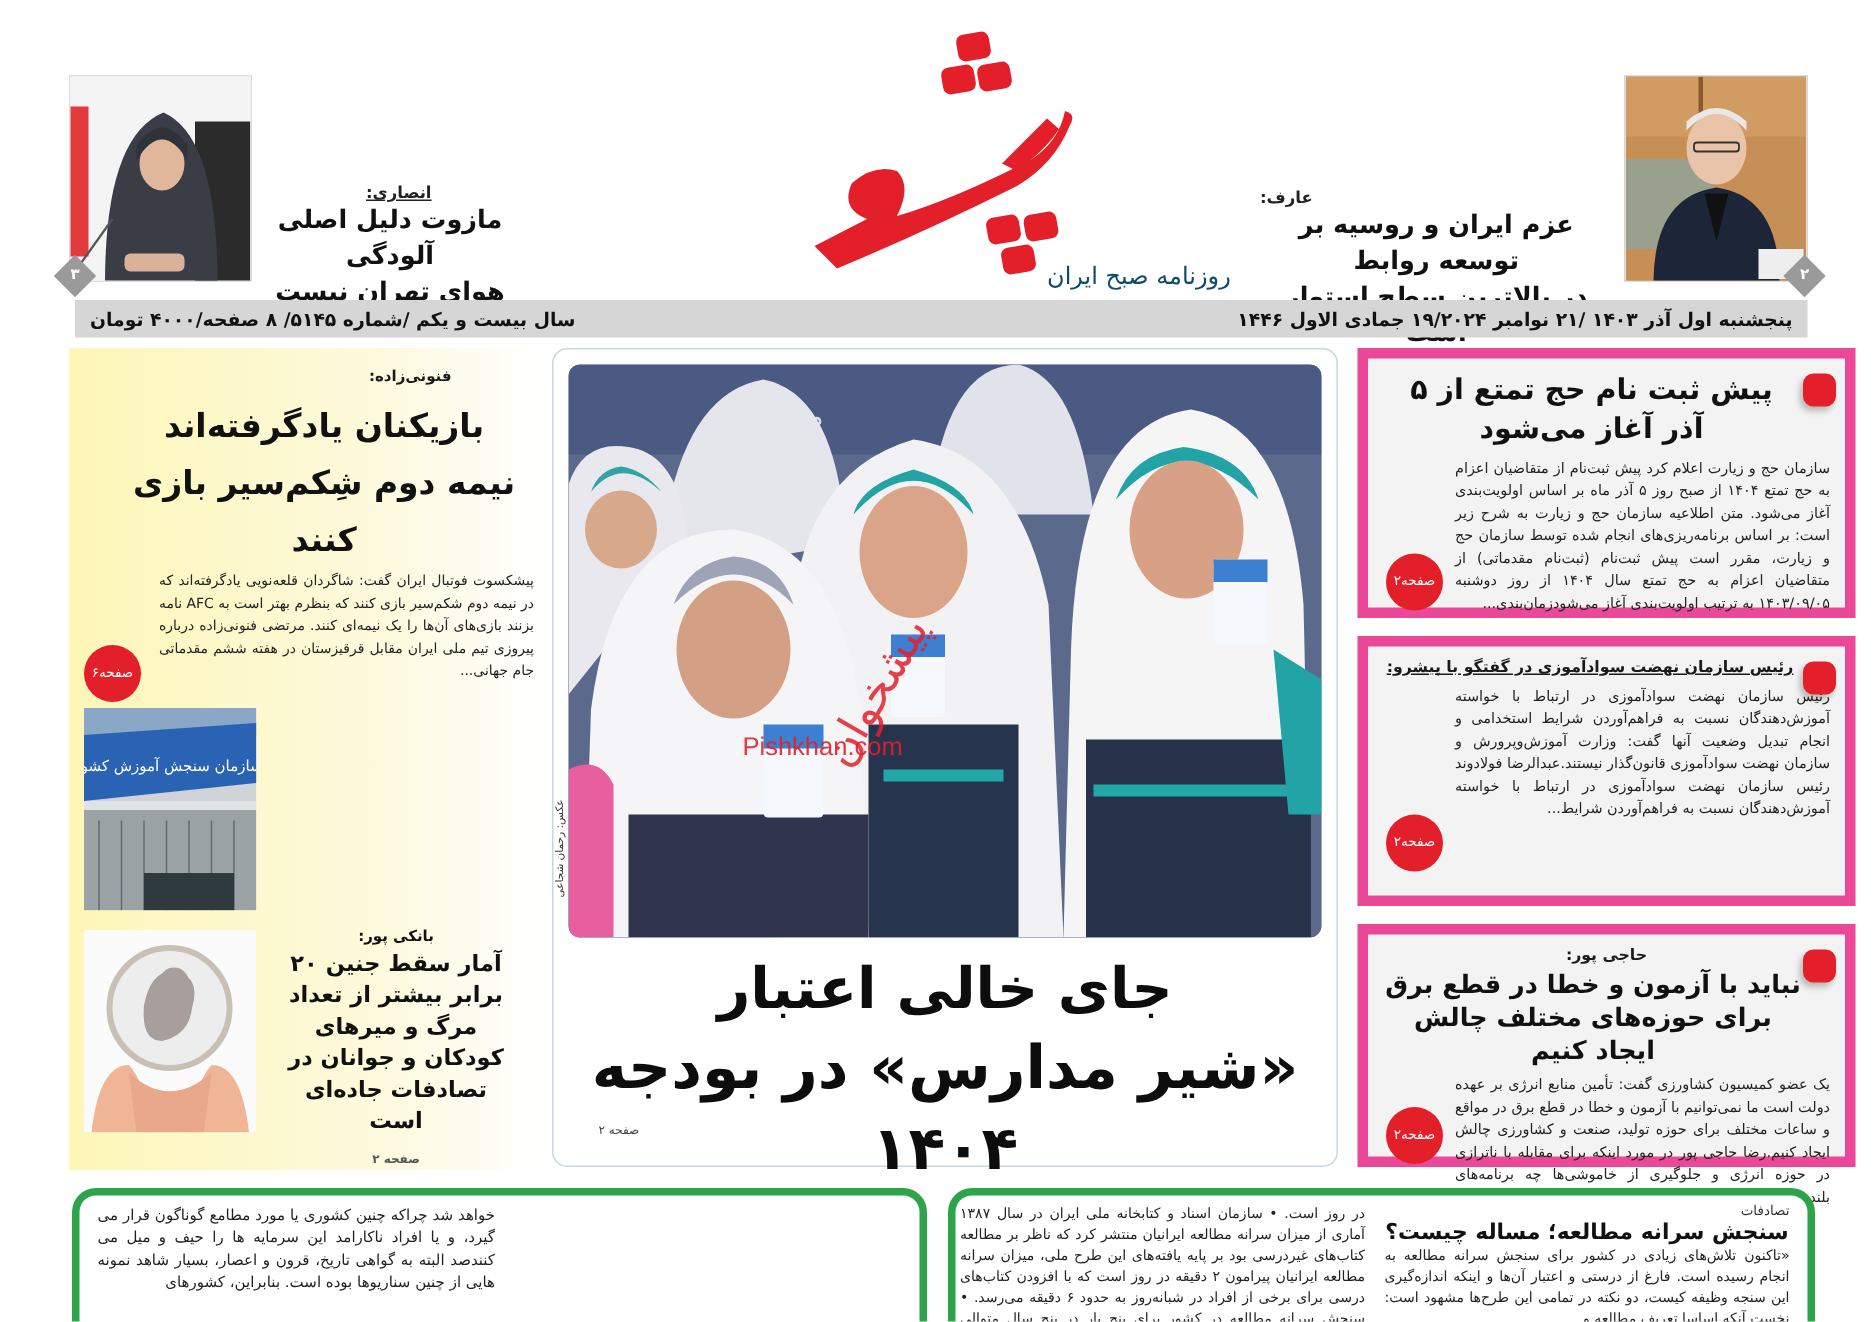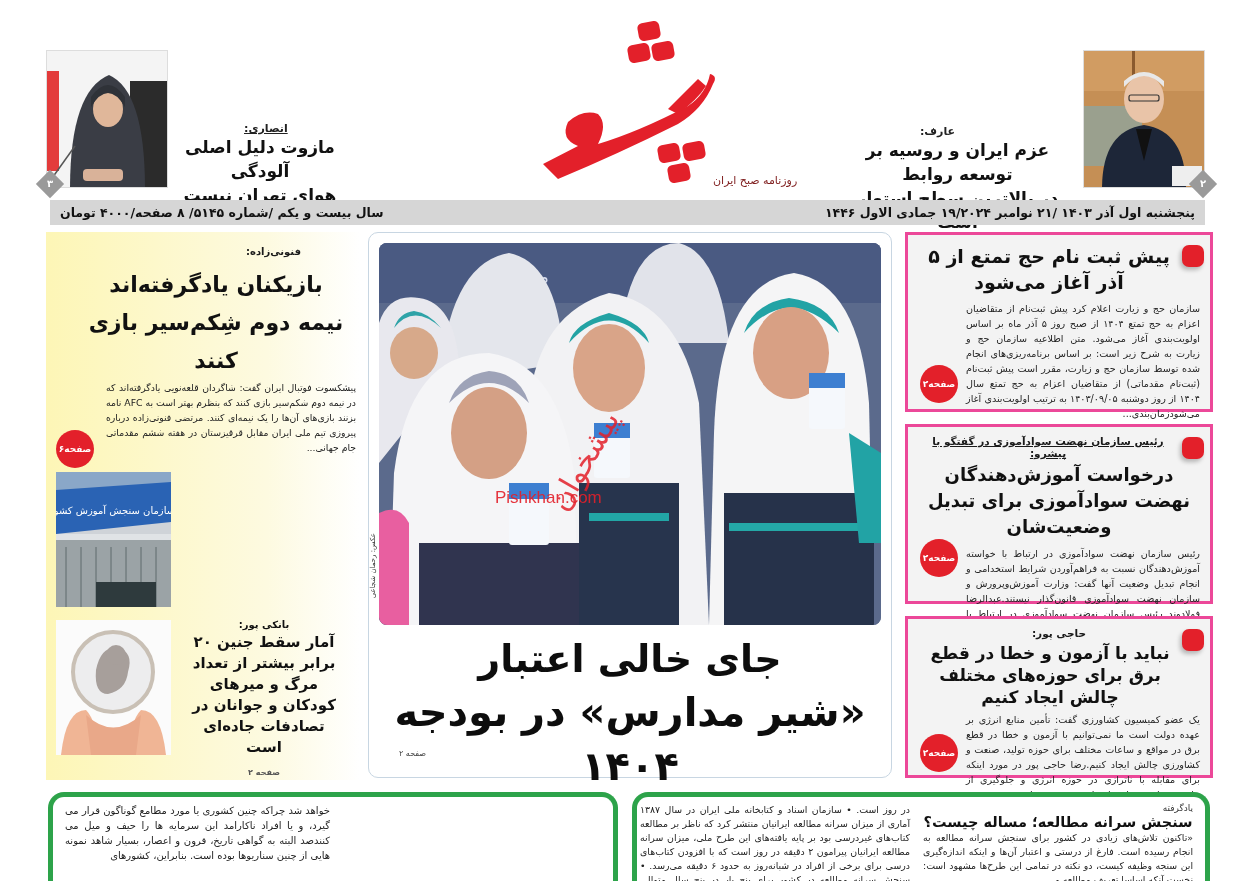--- a/index.html
+++ b/index.html
@@ -4,39 +4,39 @@
 <style>
   * { box-sizing: border-box; margin: 0; padding: 0; }
   html, body { width: 1250px; height: 881px; overflow: hidden; background: #ffffff; }
   body { font-family: "DejaVu Sans", sans-serif; color: #1a1a1a; position: relative; direction: rtl; }
 
   .abs { position: absolute; }
 
   
   .masthead { position: absolute; left: 0; top: 0; width: 1250px; height: 200px; }
   .logo-wrap { position: absolute; left: 528px; top: 14px; width: 300px; height: 180px; direction: rtl; }
-  .logo-sub { position: absolute; left: 185px; top: 160px; font-size: 11px; color: #7f1d1d; white-space: nowrap; }
+  .logo-sub { position: absolute; left: 170px; top: 160px; font-size: 16px; color: #0c4a6e; white-space: nowrap; }
 
   .teaser { position: absolute; top: 50px; height: 140px; }
   .teaser .photo { position: absolute; top: 0; width: 122px; height: 138px; border: 1px solid #ddd; overflow: hidden; }
   .teaser .kicker { font-size: 11px; color: #222; font-weight: bold; text-align: center; }
   .teaser .head { font-size: 17px; font-weight: bold; line-height: 24px; text-align: center; color: #111; }
   .diamond { position: absolute; width: 20px; height: 20px; background: #9a9a9a; transform: rotate(45deg); }
   .diamond span { display: block; transform: rotate(-45deg); color: #fff; font-size: 10px; font-weight: bold; text-align: center; line-height: 20px; }
 
   
   .infobar { position: absolute; left: 50px; top: 200px; width: 1155px; height: 25px; background: #d6d6d6; display: flex; justify-content: space-between; align-items: center; padding: 0 10px; font-size: 12.5px; font-weight: bold; color: #111; }
 
   
-  .rbox { position: absolute; left: 905px; width: 308px; background: #f3f3f3; border: 3px solid #ec4899; padding: 8px 10px; }
+  .rbox { position: absolute; left: 905px; width: 332px; background: #f3f3f3; border: 7px solid #ec4899; padding: 8px 10px; }
   .rbox .kicker { font-size: 10.5px; font-weight: bold; text-align: center; margin-bottom: 3px; }
   .rbox .head { font-size: 18px; font-weight: bold; text-align: center; line-height: 26px; color: #111; }
   .rbox .body { font-size: 9.6px; line-height: 15px; text-align: justify; color: #222; margin-top: 6px; padding-left: 48px; }
   .red-dot { position: absolute; right: 6px; top: 10px; width: 22px; height: 22px; background: #e3202a; border-radius: 7px; box-shadow: -2px 3px 4px rgba(0,0,0,0.25); }
-  .page-badge { position: absolute; width: 38px; height: 38px; background: #e3202a; border-radius: 50%; color: #fff; font-size: 9px; font-weight: bold; text-align: center; line-height: 38px; }
+  .page-badge { position: absolute; width: 38px; height: 38px; background: #e3202a; border-radius: 50%; color: #fff; font-size: 9px; font-weight: normal; text-align: center; line-height: 38px; }
 
   
   .center-box { position: absolute; left: 368px; top: 232px; width: 524px; height: 546px; border: 1px solid #c8d6e2; border-radius: 10px; background: #fff; }
   .center-photo { position: absolute; left: 10px; top: 10px; width: 502px; height: 382px; border-radius: 8px; overflow: hidden; background: #5a6a88; }
   .center-head { position: absolute; left: 10px; top: 400px; width: 502px; text-align: center; font-weight: bold; color: #0d0d0d; }
   .center-head .l1 { font-size: 38px; line-height: 52px; }
   .center-head .l2 { font-size: 40px; line-height: 54px; }
   .center-page { position: absolute; left: 30px; top: 516px; font-size: 8px; color: #444; }
   .photo-credit { position: absolute; left: 0px; top: 300px; font-size: 7px; color: #333; writing-mode: vertical-rl; transform: rotate(180deg); }
   .watermark1 { position: absolute; left: 150px; top: 200px; color: #e3202a; font-size: 30px; font-family: "DejaVu Serif", serif; opacity: 0.85; transform: rotate(-60deg); }
@@ -74,21 +74,21 @@
         <rect x="0" y="55" width="60" height="60" fill="#9aa08e"></rect>
         <ellipse cx="62" cy="48" rx="20" ry="24" fill="#e9c4a8"></ellipse>
         <path d="M42 36 Q62 14 82 36 L82 30 Q62 12 42 30 Z" fill="#e8e8e8"></path>
         <rect x="47" y="44" width="30" height="6" rx="2" fill="none" stroke="#333" stroke-width="1.2"></rect>
         <path d="M20 138 Q20 80 62 74 Q104 80 104 138 Z" fill="#1d2638"></path>
         <path d="M54 78 L62 110 L70 78 Z" fill="#111"></path>
         <rect x="90" y="115" width="30" height="20" fill="#eee"></rect>
       </svg>
     </div>
     <div class="abs" style="right:130px; top:75px; width:235px;">
-      <div class="kicker" style="text-align:center; margin-right:40px;">عارف:</div>
+      <div class="kicker" style="text-align:left; margin-right:40px;">عارف:</div>
       <div class="head">
         <div>عزم ایران و روسیه بر توسعه روابط</div>
         <div>در بالاترین سطح استوار است</div>
       </div>
     </div>
     <div class="diamond" style="right:-8px; top:124px;">
         <span>۲</span>
       </div>
   </div>
 
@@ -142,21 +142,20 @@
 <div class="rbox" style="top:232px; height:180px;">
   <div class="red-dot"></div>
   <div class="head" style="font-size:19px; padding:0 26px 0 6px;">پیش ثبت نام حج تمتع از ۵ آذر آغاز می‌شود</div>
   <div class="body">سازمان حج و زیارت اعلام کرد پیش ثبت‌نام از متقاضیان اعزام به حج تمتع ۱۴۰۴ از صبح روز ۵ آذر ماه بر اساس اولویت‌بندی آغاز می‌شود. متن اطلاعیه سازمان حج و زیارت به شرح زیر است: بر اساس برنامه‌ریزی‌های انجام شده توسط سازمان حج و زیارت، مقرر است پیش ثبت‌نام (ثبت‌نام مقدماتی) از متقاضیان اعزام به حج تمتع سال ۱۴۰۴ از روز دوشنبه ۱۴۰۳/۰۹/۰۵ به ترتیب اولویت‌بندی آغاز می‌شود‌زمان‌بندی...</div>
   <div class="page-badge" style="left:12px; top:130px;">صفحه۲</div>
 </div>
 
 <div class="rbox" style="top:424px; height:180px;">
   <div class="red-dot"></div>
   <div class="kicker" style="padding-right:22px;text-decoration:underline;">رئیس سازمان نهضت سوادآموزی در گفتگو با پیشرو:</div>
-  <div class="head">درخواست آموزش‌دهندگان نهضت سوادآموزی برای تبدیل وضعیت‌شان</div>
   <div class="body">رئیس سازمان نهضت سوادآموزی در ارتباط با خواسته آموزش‌دهندگان نسبت به فراهم‌آوردن شرایط استخدامی و انجام تبدیل وضعیت آنها گفت: وزارت آموزش‌وپرورش و سازمان نهضت سوادآموزی قانون‌گذار نیستند.عبدالرضا فولادوند رئیس سازمان نهضت سوادآموزی در ارتباط با خواسته آموزش‌دهندگان نسبت به فراهم‌آوردن شرایط...</div>
   <div class="page-badge" style="left:12px; top:112px;">صفحه۲</div>
 </div>
 
 <div class="rbox" style="top:616px; height:162px;">
   <div class="red-dot"></div>
   <div class="kicker">حاجی پور:</div>
   <div class="head" style="font-size:17px; line-height:22px; padding-right:18px;">نباید با آزمون و خطا در قطع برق برای حوزه‌های مختلف چالش ایجاد کنیم</div>
   <div class="body" style="margin-top:4px;">یک عضو کمیسیون کشاورزی گفت: تأمین منابع انرژی بر عهده دولت است ما نمی‌توانیم با آزمون و خطا در قطع برق در مواقع و ساعات مختلف برای حوزه تولید، صنعت و کشاورزی چالش ایجاد کنیم.رضا حاجی پور در مورد اینکه برای مقابله با ناترازی در حوزه انرژی و جلوگیری از خاموشی‌ها چه برنامه‌های بلندمدتی وجود دارد...</div>
   <div class="page-badge" style="left:12px; top:115px;">صفحه۲</div>
@@ -251,21 +250,21 @@
   </div>
   <div class="mini-head" style="left:143px; top:386px; font-size:15px; line-height:21px;">
     <div style="font-size:10px; line-height:14px;">بانکی پور:</div>
     <div>آمار سقط جنین ۲۰ برابر بیشتر از تعداد مرگ و میرهای کودکان و جوانان در تصادفات جاده‌ای است</div>
     <div class="mini-page">صفحه ۲</div>
   </div>
 </div>
 
 <div class="bottom-box" style="left:632px; width:578px; border-left:5px solid #2da34a; border-right:5px solid #2da34a;">
   <div style="position:absolute; right:12px; top:6px; width:270px;">
-    <div class="kicker">یادگرفته</div>
+    <div class="kicker">تصادفات</div>
     <div class="head" style="font-size:14.5px;">سنجش سرانه مطالعه؛ مساله چیست؟</div>
     <div class="body">«تاکنون تلاش‌های زیادی در کشور برای سنجش سرانه مطالعه به انجام رسیده است. فارغ از درستی و اعتبار آن‌ها و اینکه اندازه‌گیری این سنجه وظیفه کیست، دو نکته در تمامی این طرح‌ها مشهود است: نخست آنکه اساسا تعریف مطالعه و</div>
   </div>
   <div style="position:absolute; right:295px; top:6px; width:270px;">
     <div class="body">در روز است. • سازمان اسناد و کتابخانه ملی ایران در سال ۱۳۸۷ آماری از میزان سرانه مطالعه ایرانیان منتشر کرد که ناظر بر مطالعه کتاب‌های غیردرسی بود بر پایه یافته‌های این طرح ملی، میزان سرانه مطالعه ایرانیان پیرامون ۲ دقیقه در روز است که با افزودن کتاب‌های درسی برای برخی از افراد در شبانه‌روز به حدود ۶ دقیقه می‌رسد. • سنجش سرانه مطالعه در کشور برای پنج بار در پنج سال متوالی توسط شورای</div>
   </div>
 </div>
 
 <div class="bottom-box" style="left:48px; width:570px;">
   <div style="position:absolute; left:12px; top:6px; width:265px;">

